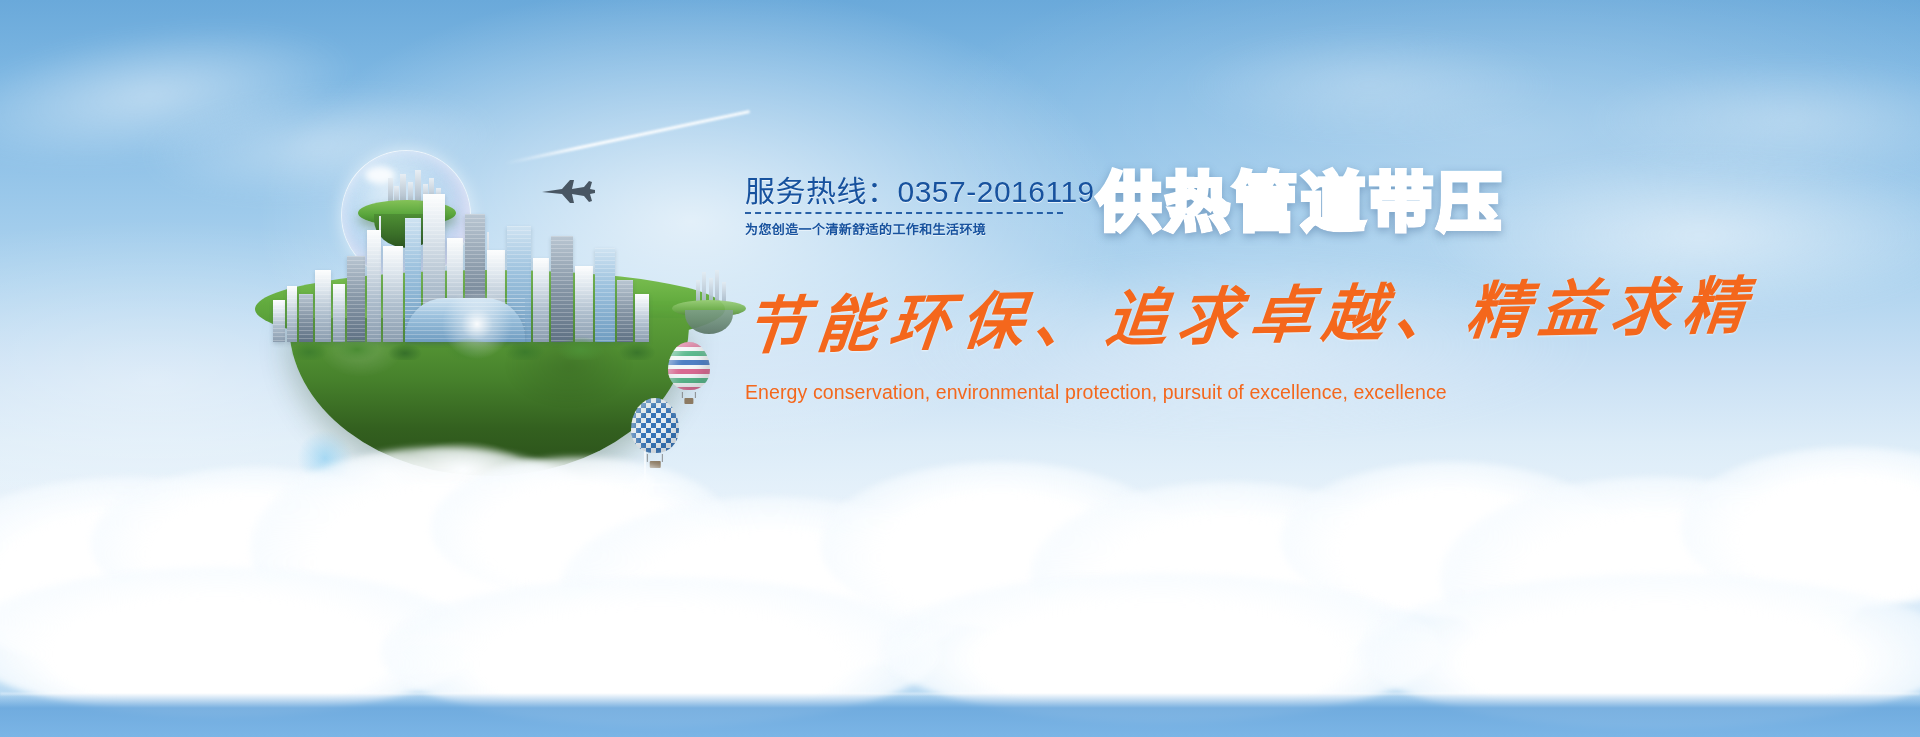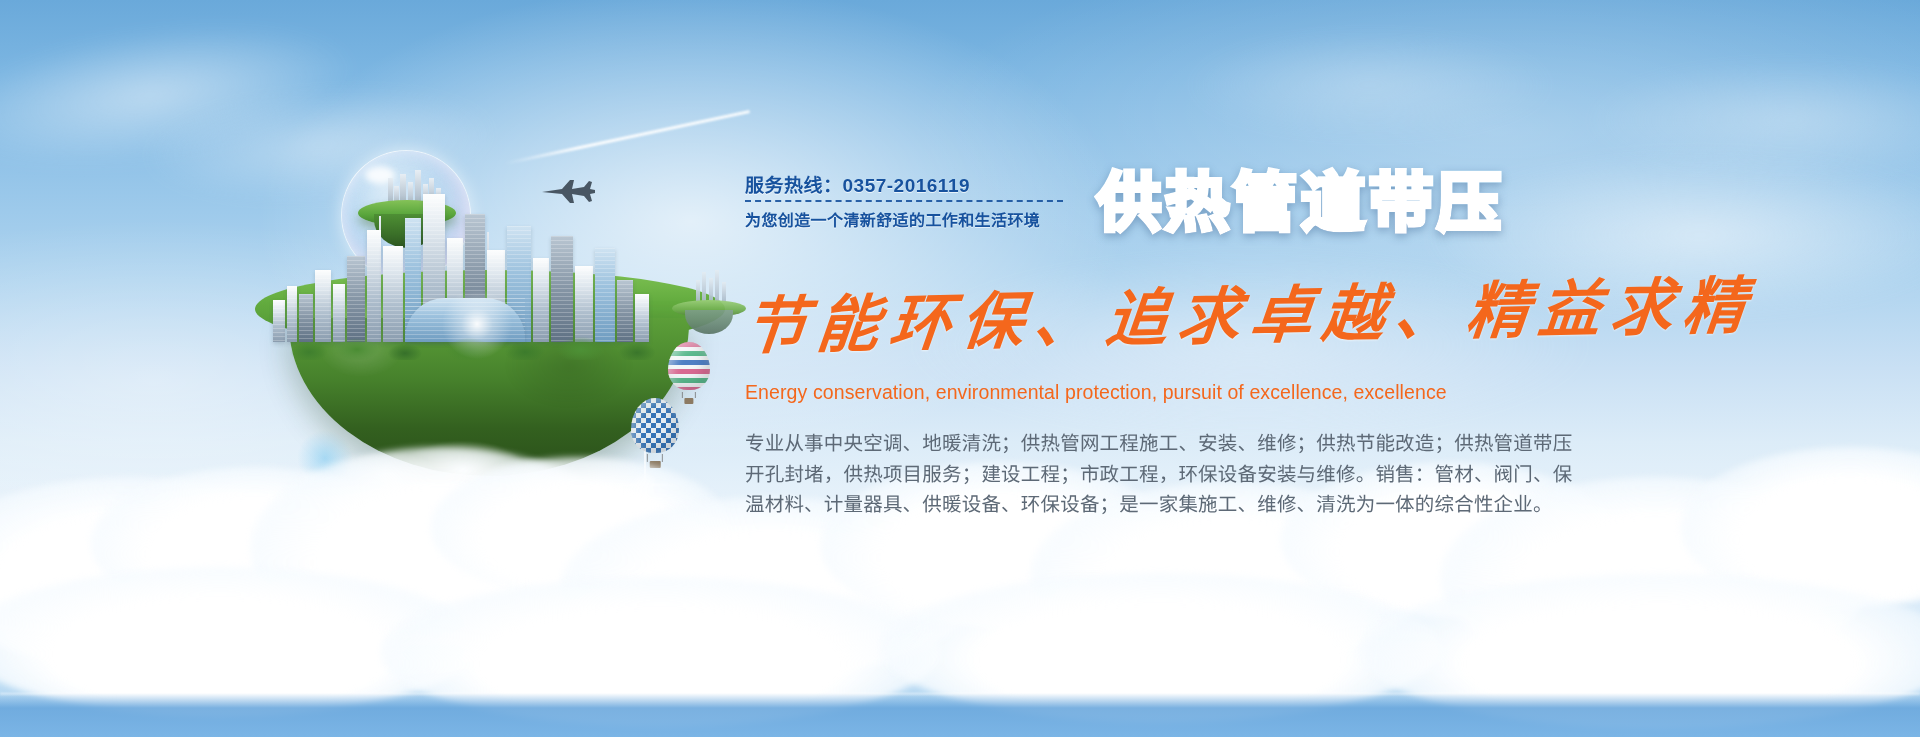--- a/index.html
+++ b/index.html
@@ -278,33 +278,33 @@
     background:rgba(255,255,255,.55); filter:blur(1px);
   }
 
   
   .content{ position:absolute; left:745px; top:170px; width:1130px; }
 
   .hotline-row{ position:relative; height:104px; }
 
   .hotline-box{ position:absolute; left:0; top:6px; width:320px; }
   .hotline{
-    font-size:19px; font-weight:bold; letter-spacing:.5px;
+    font-size:30px; font-weight:normal; letter-spacing:.5px;
     color:#17529e; white-space:nowrap;
     line-height:1.05;
     text-shadow:0 1px 0 rgba(255,255,255,.7);
   }
   .dashline{
     margin-top:4px; height:0;
     border-top:2px dashed #17529e;
     width:318px; opacity:.9;
   }
   .hotline-sub{
     margin-top:5px;
-    font-size:16px; font-weight:bold; color:#17529e;
+    font-size:13px; font-weight:bold; color:#17529e;
     letter-spacing:.4px; white-space:nowrap;
     text-shadow:0 1px 0 rgba(255,255,255,.6);
   }
 
   .company{
     position:absolute; left:352px; top:0;
     font-size:64px; font-weight:bold;
     letter-spacing:4px; white-space:nowrap;
     line-height:1.06;
     background:linear-gradient(to bottom,#49a8de 0%,#2b8ace 28%,#1466b4 60%,#0b4b95 100%);
@@ -479,20 +479,15 @@
         <div class="hotline-sub">为您创造一个清新舒适的工作和生活环境</div>
       </div>
 
       <div class="company">供热管道带压</div>
     </div>
 
     <div class="slogan">节能环保、追求卓越、精益求精</div>
 
     <div class="slogan-en">Energy conservation, environmental protection, pursuit of excellence, excellence</div>
 
-    <div class="desc">
-      <p>专业从事中央空调、地暖清洗；供热管网工程施工、安装、维修；供热节能改造；供热管道带压</p>
-      <p>开孔封堵，供热项目服务；建设工程；市政工程，环保设备安装与维修。销售：管材、阀门、保</p>
-      <p>温材料、计量器具、供暖设备、环保设备；是一家集施工、维修、清洗为一体的综合性企业。</p>
-    </div>
 
   </div>
 </div>
 
 </body></html>

